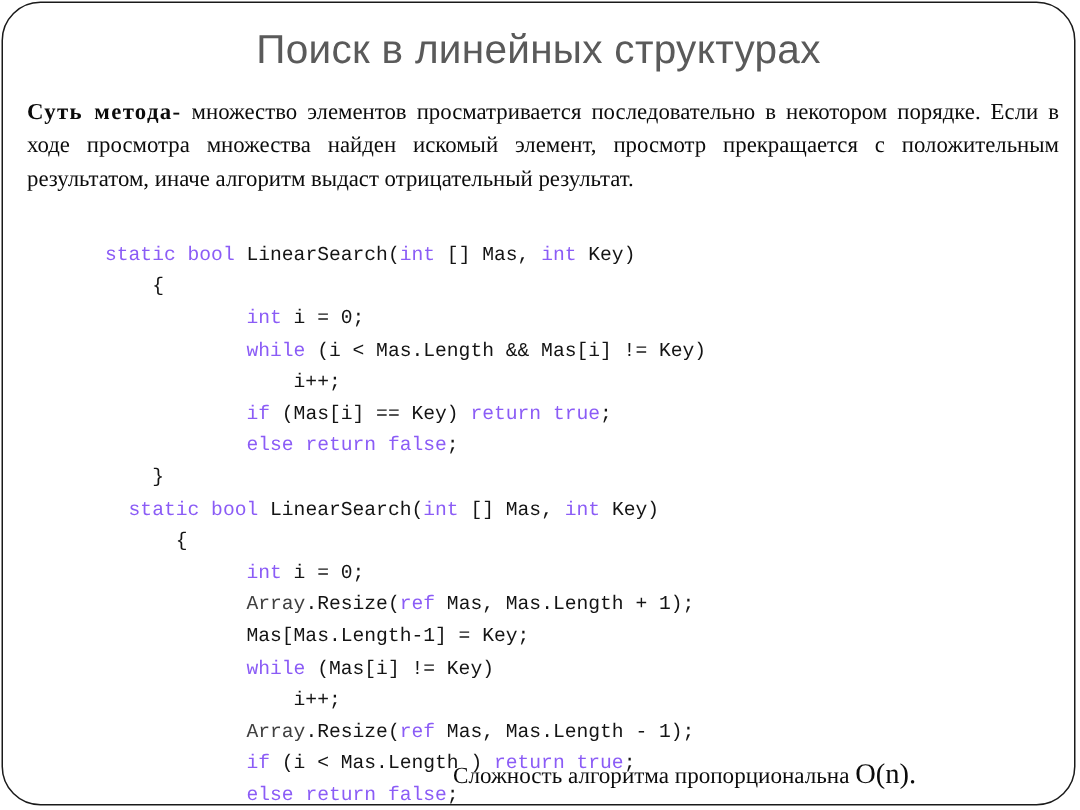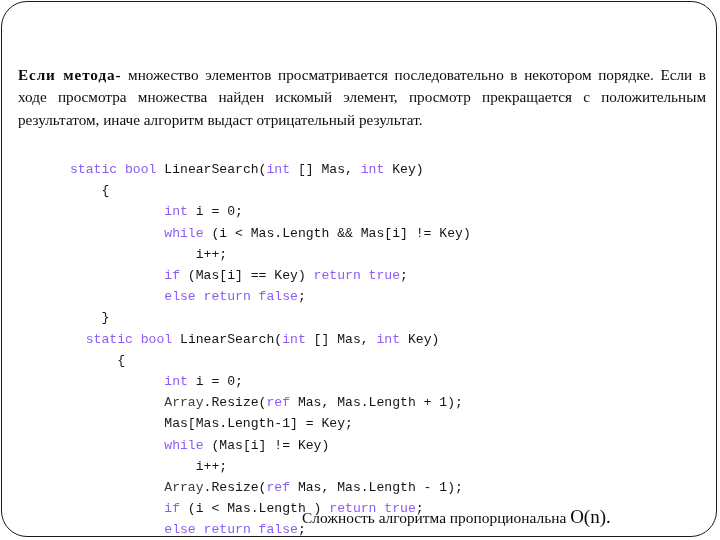--- a/index.html
+++ b/index.html
@@ -84,23 +84,24 @@
   }
   #complexity .bigo {
     font-size: 19px;
   }
 </style>
 </head>
 <body>
 
 <div id="slide">
 
+  <div id="title">Поиск в линейных структурах</div>
 
   <div id="intro">
-    <span class="lead">Если метода-</span><span> множество элементов просматривается последовательно в некотором порядке. Если в ходе просмотра множества найден искомый элемент, просмотр прекращается с положительным результатом, иначе алгоритм выдаст отрицательный результат.</span>
+    <span class="lead">Суть метода-</span><span> множество элементов просматривается последовательно в некотором порядке. Если в ходе просмотра множества найден искомый элемент, просмотр прекращается с положительным результатом, иначе алгоритм выдаст отрицательный результат.</span>
   </div>
 
   <div id="code"><span class="ln"><span class="kw">static </span><span class="kw">bool </span><span>LinearSearch(</span><span class="kw">int</span><span> [] Mas, </span><span class="kw">int</span><span> Key)</span></span><span class="ln"><span>    {</span></span><span class="ln"><span>            </span><span class="kw">int</span><span> i = 0;</span></span><span class="ln"><span>            </span><span class="kw">while</span><span> (i &lt; Mas.Length &amp;&amp; Mas[i] != Key)</span></span><span class="ln"><span>                i++;</span></span><span class="ln"><span>            </span><span class="kw">if</span><span> (Mas[i] == Key) </span><span class="kw">return </span><span class="kw">true</span><span>;</span></span><span class="ln"><span>            </span><span class="kw">else </span><span class="kw">return </span><span class="kw">false</span><span>;</span></span><span class="ln"><span>    }</span></span><span class="ln"><span>  </span><span class="kw">static </span><span class="kw">bool </span><span>LinearSearch(</span><span class="kw">int</span><span> [] Mas, </span><span class="kw">int</span><span> Key)</span></span><span class="ln"><span>      {</span></span><span class="ln"><span>            </span><span class="kw">int</span><span> i = 0;</span></span><span class="ln"><span>            </span><span class="ty">Array</span><span>.Resize(</span><span class="kw">ref</span><span> Mas, Mas.Length + 1);</span></span><span class="ln"><span>            Mas[Mas.Length-1] = Key;</span></span><span class="ln"><span>            </span><span class="kw">while</span><span> (Mas[i] != Key)</span></span><span class="ln"><span>                i++;</span></span><span class="ln"><span>            </span><span class="ty">Array</span><span>.Resize(</span><span class="kw">ref</span><span> Mas, Mas.Length - 1);</span></span><span class="ln"><span>            </span><span class="kw">if</span><span> (i &lt; Mas.Length ) </span><span class="kw">return </span><span class="kw">true</span><span>;</span></span><span class="ln"><span>            </span><span class="kw">else </span><span class="kw">return </span><span class="kw">false</span><span>;</span></span></div>
 
   <div id="complexity">
     <span>Сложность алгоритма пропорциональна </span><span class="bigo">O(n).</span>
   </div>
 
 </div>
 

